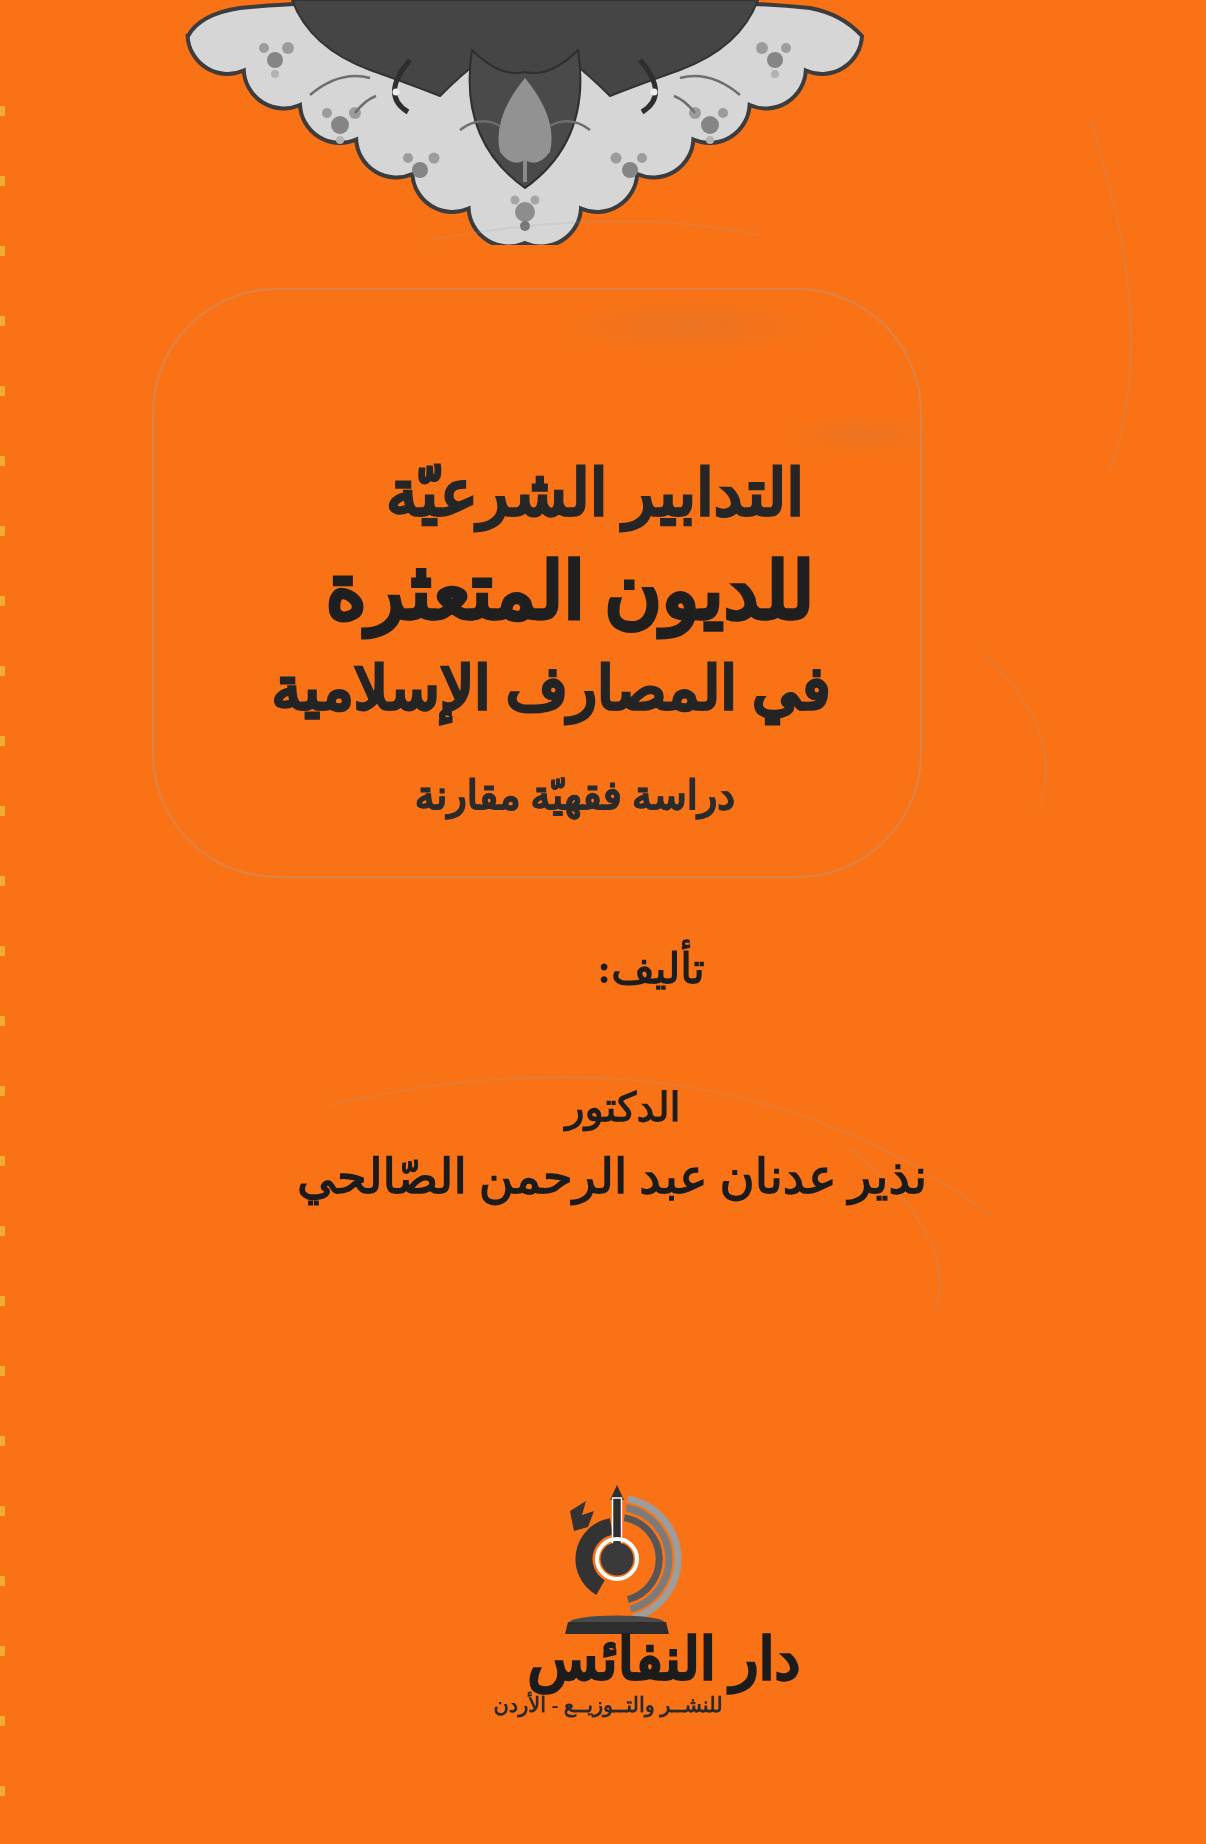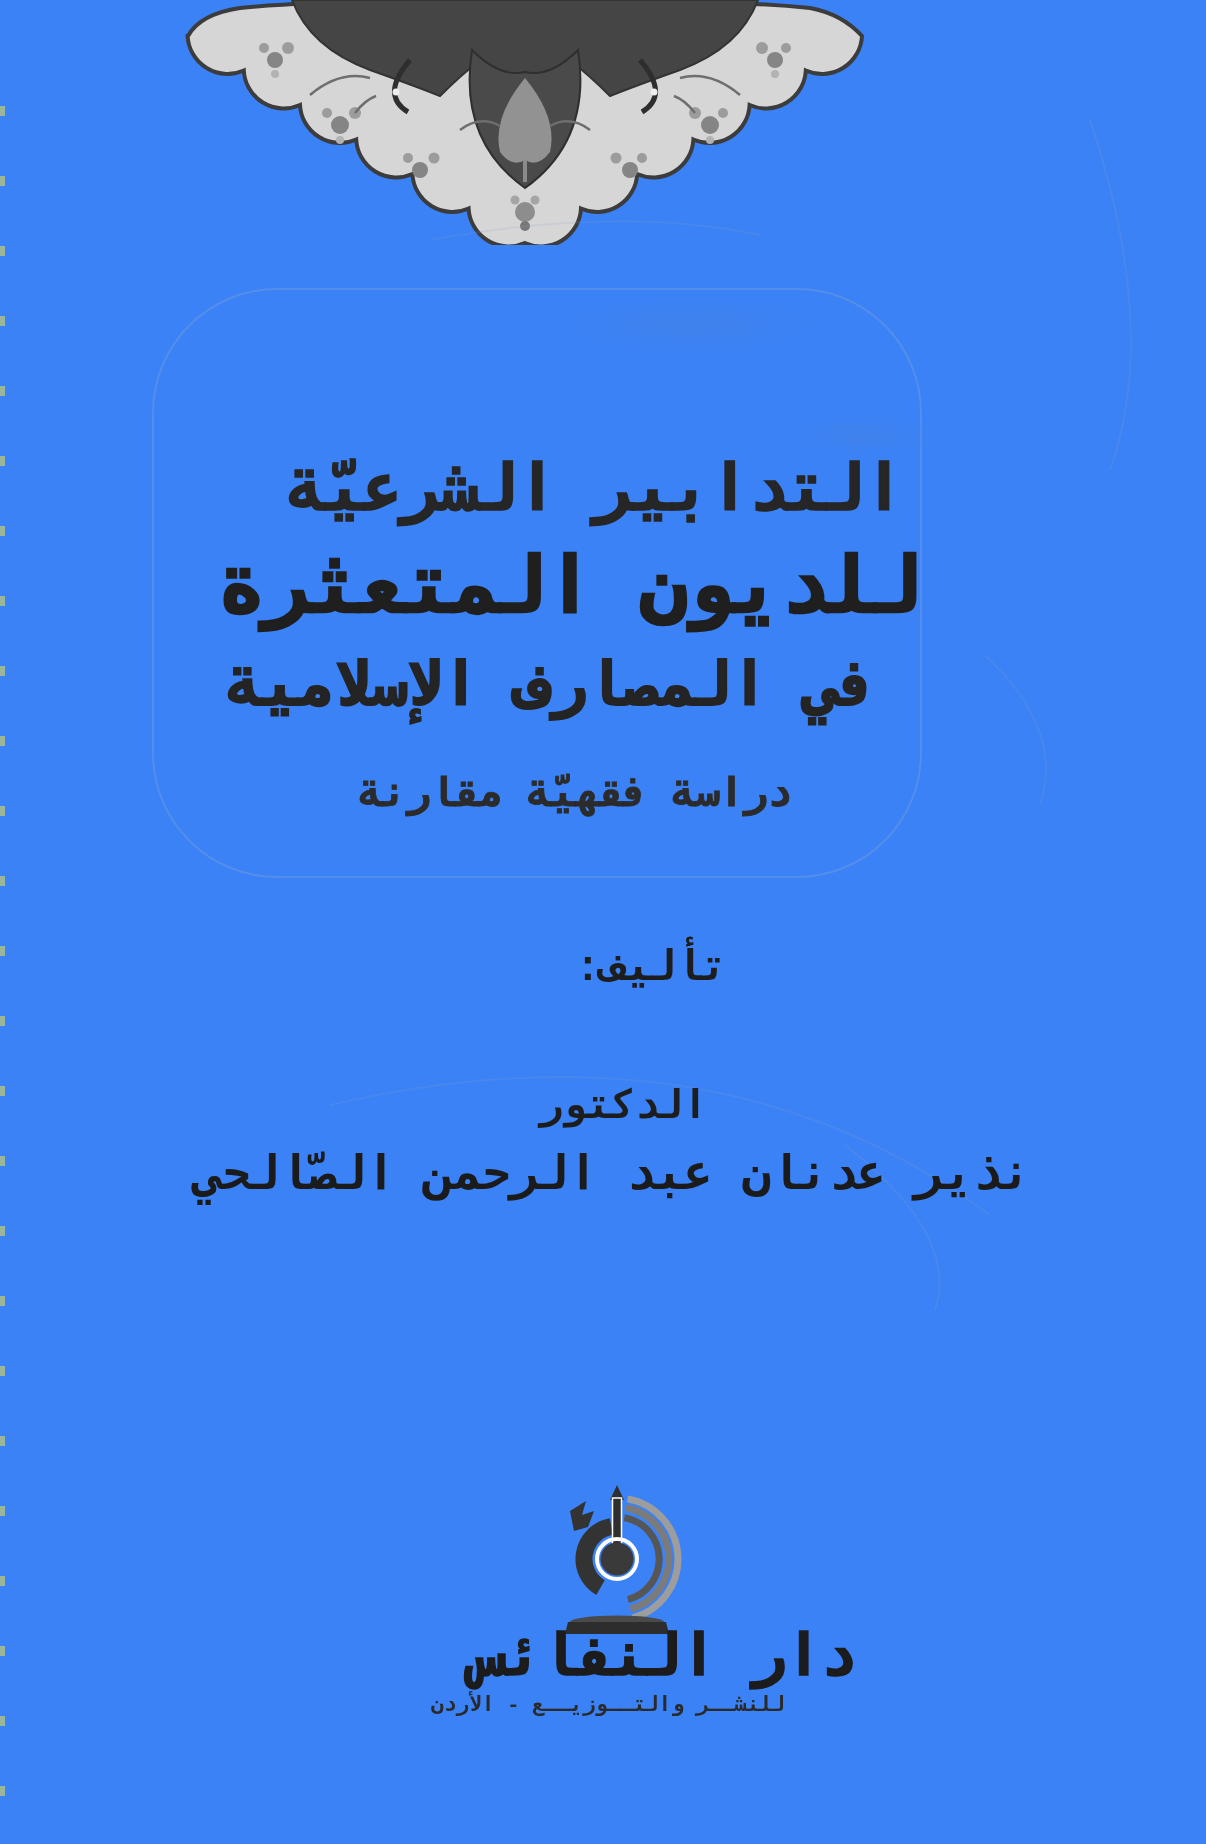--- a/index.html
+++ b/index.html
@@ -1,19 +1,19 @@
 <!DOCTYPE html>
 <html lang="ar"><head>
 <meta charset="utf-8">
 <style>
   html,body{margin:0;padding:0;background:#e8e8e8;}
   .page{
     position:relative; width:1206px; height:1844px;
-    background:#3b82f6; overflow:hidden;
-    font-family:Liberation Mono, monospace;
+    background:#f97316; overflow:hidden;
+    font-family:Liberation Serif, serif;
     direction:rtl;
   }
   .t{
     position:absolute; width:100%; text-align:center;
     color:#222; font-weight:bold; line-height:1.12; white-space:nowrap;
   }
   .title1{ top:458px; left:-8px;  font-size:64px; -webkit-text-stroke:1.6px #262626; color:#262626;}
   .title2{ top:548px; left:-33px; font-size:78px; -webkit-text-stroke:2.4px #1f1f1f; color:#1f1f1f;}
   .title3{ top:656px; left:-52px; font-size:60px; -webkit-text-stroke:1.8px #242424; color:#242424;}
   .subtitle{ top:774px; left:-28px; font-size:40px; -webkit-text-stroke:0.8px #2b2b2b; color:#2b2b2b;}

